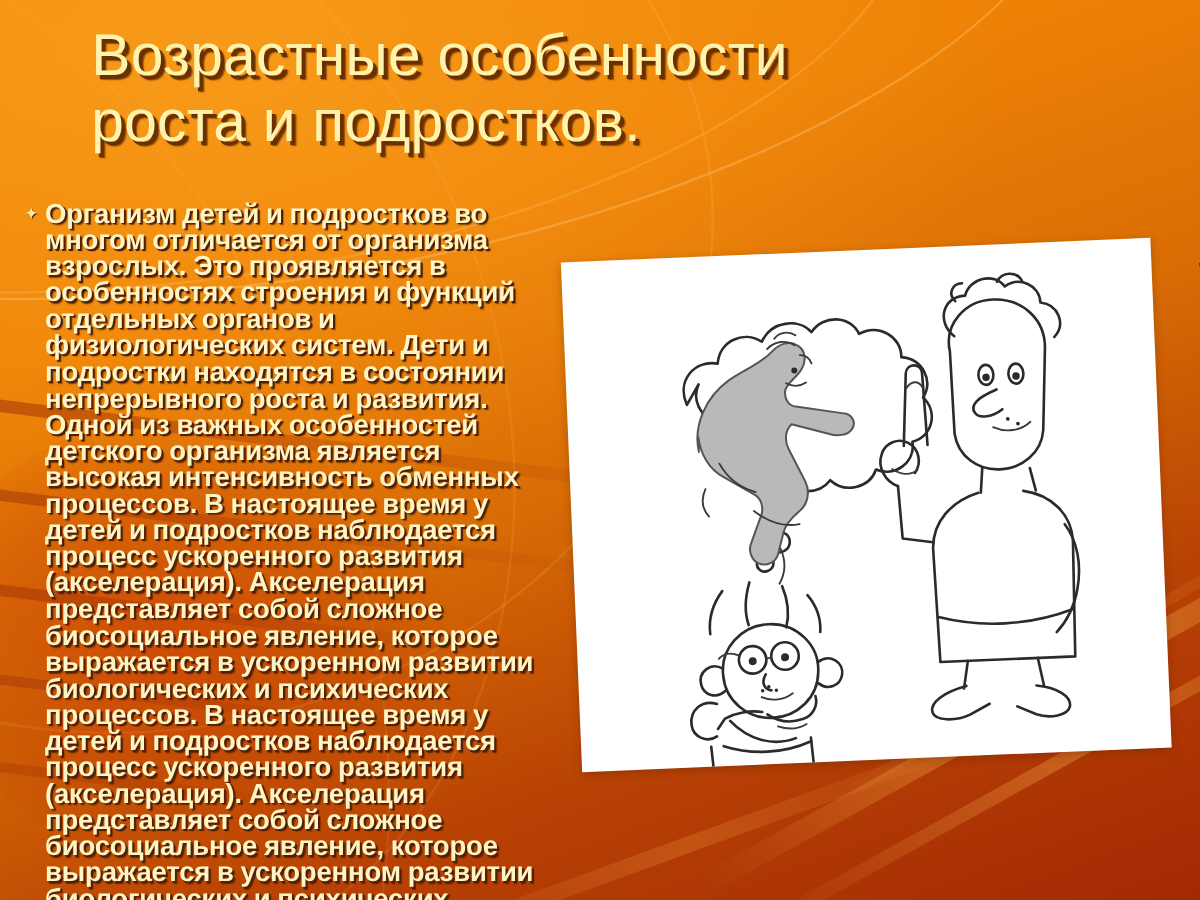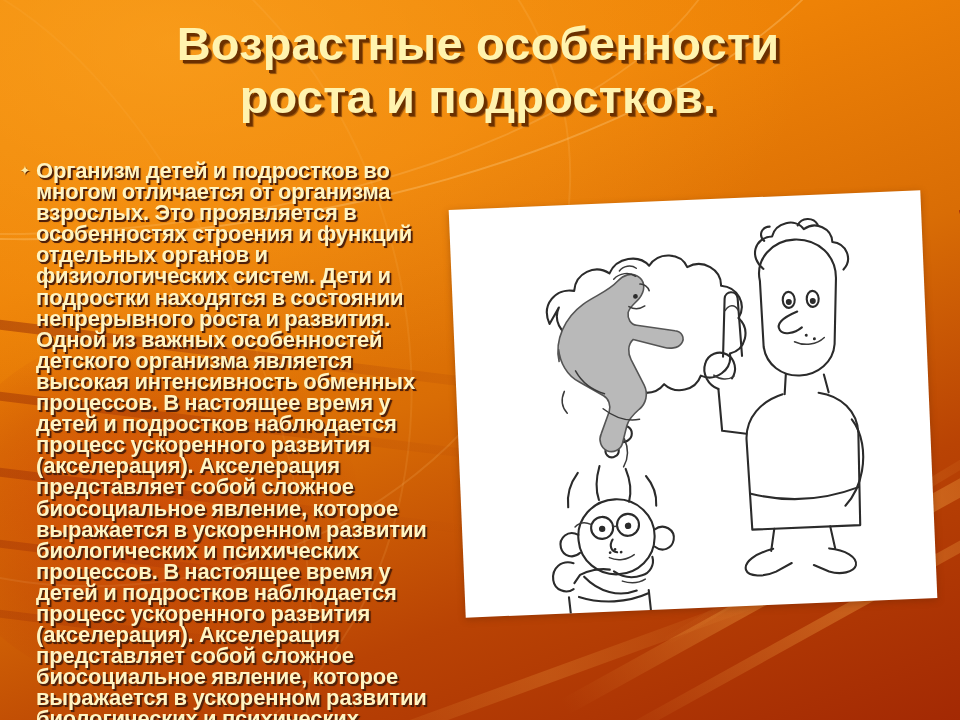--- a/index.html
+++ b/index.html
@@ -42,23 +42,22 @@
 
   
   .streak{position:absolute;transform-origin:0 0;background:linear-gradient(90deg,rgba(255,190,90,.0),rgba(255,185,80,.45),rgba(255,190,90,.0));}
   .s1{left:560px;top:700px;width:640px;height:17px;transform:rotate(-29deg);}
   .s2{left:600px;top:740px;width:620px;height:11px;transform:rotate(-29deg);opacity:.75;}
   .s3{left:300px;top:760px;width:520px;height:13px;transform:rotate(-20deg);opacity:.45;}
   .s4{left:660px;top:640px;width:420px;height:9px;transform:rotate(-31deg);opacity:.5;}
 
   
   .title{
-    position:absolute;left:48px;top:18px;width:860px;
-    text-align:center;
-    font-size:47px;line-height:1.12;font-weight:bold;
+    position:absolute;left:73px;top:18px;width:860px;
+    font-size:47px;line-height:1.12;font-weight:normal;
     color:#FFF3AE;
     text-shadow:3px 3px 0 #6B3000, 4px 4px 1px rgba(60,20,0,.55);
     letter-spacing:.2px;
   }
   .title .l2{display:block;}
 
   
   .bullet-row{position:absolute;left:14px;top:160px;width:432px;display:flex;}
   .bullet{
     width:22px;flex:0 0 22px;padding-top:4px;

